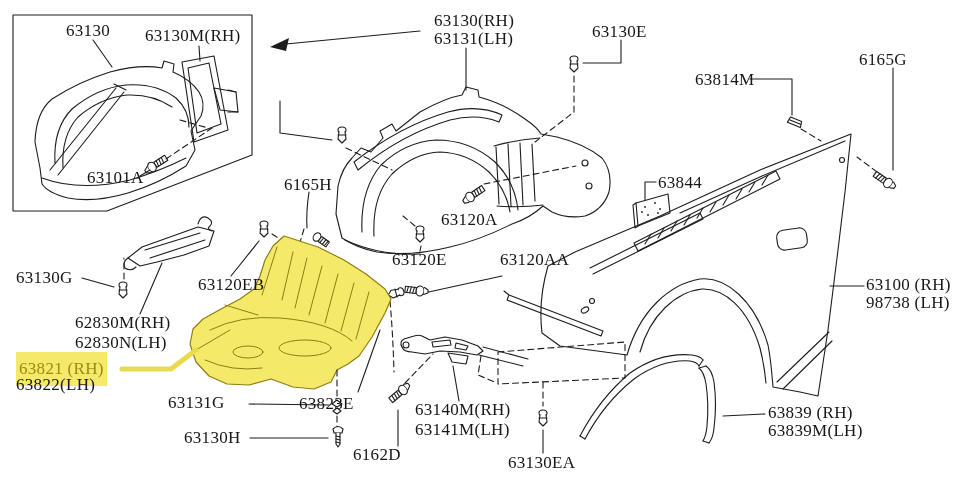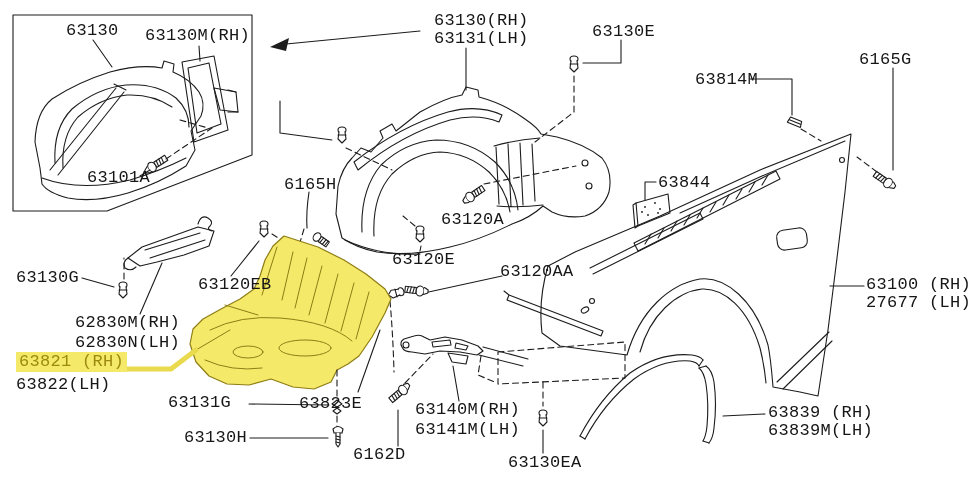--- a/index.html
+++ b/index.html
@@ -1,21 +1,21 @@
 <!DOCTYPE html>
 <html><head>
 <meta charset="utf-8">
 <style>
   html,body{margin:0;padding:0;background:#fff;}
   #stage{position:relative;width:977px;height:488px;background:#ffffff;overflow:hidden;
-         font-family:Liberation Mono, monospace;}
+         font-family:Liberation Serif, serif;}
   #art{position:absolute;left:0;top:0;z-index:1;}
   .lbl{position:absolute;z-index:2;font-size:17px;line-height:18px;letter-spacing:0.3px;
        color:#161616;white-space:pre;cursor:default;}
-  .lbl.hl{background:#f5e96a;color:#9c8a10;padding:1px 3px;}
+  .lbl.hl{background:#f5e96a;color:#9c8a10;padding:8px 3px;}
   svg{stroke:#1c1c1c;fill:none;stroke-width:1.1;stroke-linecap:round;stroke-linejoin:round;}
   svg .solid{fill:#ffffff;}
   svg .dash{stroke-dasharray:6 4;}
   svg .dot{fill:#1c1c1c;stroke:none;}
   svg .ylw-part{fill:#f5e96a;stroke:#8e7d14;stroke-width:1.2;}
   svg .ylw-line{stroke:#8e7d14;stroke-width:1;}
   svg .ylw-leader{stroke:#eada4e;stroke-width:5;fill:none;}
 </style>
 </head>
 <body>
@@ -266,32 +266,32 @@
 <div class="lbl" style="left:87px;top:169px">63101A</div>
 <div class="lbl" style="left:434px;top:12px">63130(RH)</div>
 <div class="lbl" style="left:434px;top:30px">63131(LH)</div>
 <div class="lbl" style="left:592px;top:23px">63130E</div>
 <div class="lbl" style="left:695px;top:71px">63814M</div>
 <div class="lbl" style="left:859px;top:51px">6165G</div>
 <div class="lbl" style="left:658px;top:174px">63844</div>
 <div class="lbl" style="left:284px;top:176px">6165H</div>
 <div class="lbl" style="left:441px;top:211px">63120A</div>
 <div class="lbl" style="left:392px;top:251px">63120E</div>
-<div class="lbl" style="left:500px;top:263px">63120AA</div>
+<div class="lbl" style="left:500px;top:251px">63120AA</div>
 <div class="lbl" style="left:16px;top:269px">63130G</div>
 <div class="lbl" style="left:198px;top:276px">63120EB</div>
 <div class="lbl" style="left:75px;top:314px">62830M(RH)</div>
 <div class="lbl" style="left:75px;top:334px">62830N(LH)</div>
 <div class="lbl hl" style="left:16px;top:352px">63821 (RH)</div>
 <div class="lbl" style="left:16px;top:376px">63822(LH)</div>
 <div class="lbl" style="left:168px;top:394px">63131G</div>
 <div class="lbl" style="left:299px;top:395px">63823E</div>
 <div class="lbl" style="left:184px;top:429px">63130H</div>
 <div class="lbl" style="left:353px;top:446px">6162D</div>
 <div class="lbl" style="left:415px;top:401px">63140M(RH)</div>
 <div class="lbl" style="left:415px;top:421px">63141M(LH)</div>
 <div class="lbl" style="left:508px;top:454px">63130EA</div>
 <div class="lbl" style="left:866px;top:276px">63100 (RH)</div>
-<div class="lbl" style="left:866px;top:294px">27677 (LH)</div>
+<div class="lbl" style="left:866px;top:294px">98738 (LH)</div>
 <div class="lbl" style="left:768px;top:404px">63839 (RH)</div>
 <div class="lbl" style="left:768px;top:422px">63839M(LH)</div>
 
 </div>
 
 </body></html>

